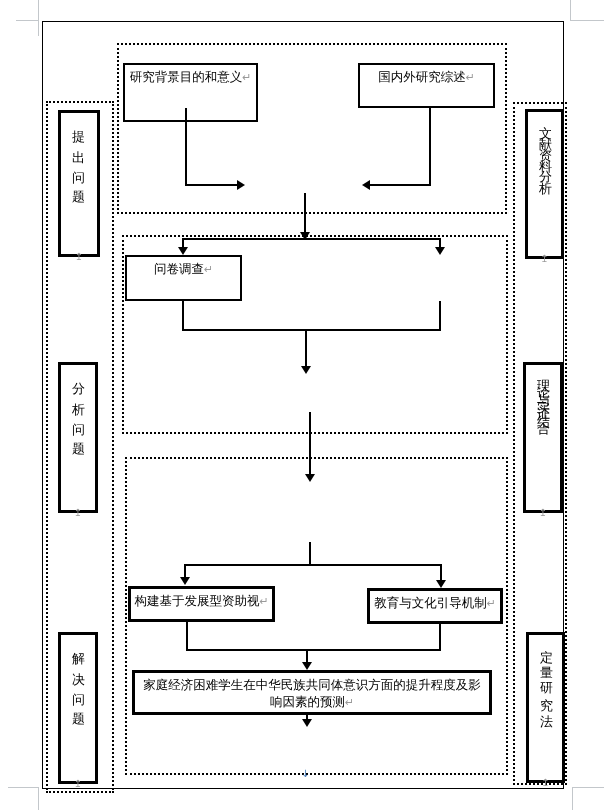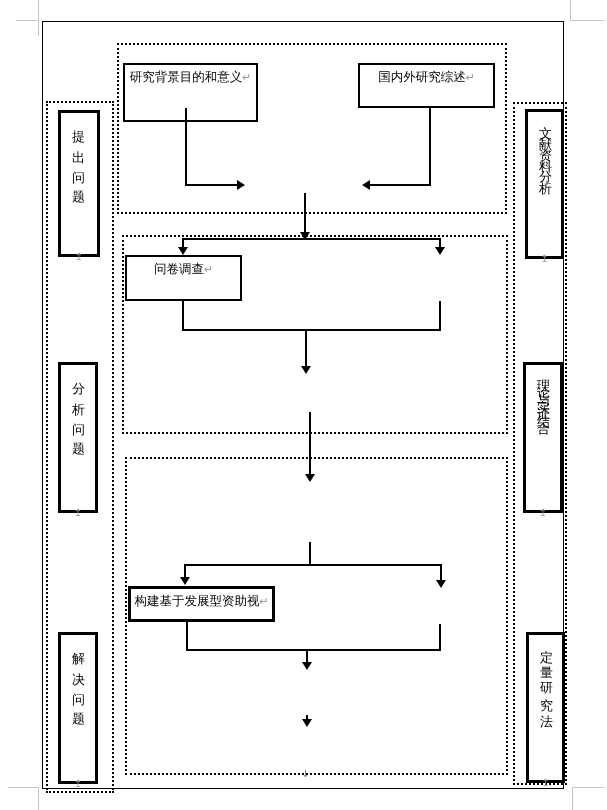--- a/index.html
+++ b/index.html
@@ -100,20 +100,27 @@
     <span class="btext">国内外研究综述</span><span class="pmark">↵</span>
   </div>
 
   <div class="fbox" style="left:125px;top:255px;width:117px;height:46px">
     <span class="btext">问卷调查</span><span class="pmark">↵</span>
   </div>
 
   <div class="fbox thick" style="left:128px;top:586px;width:147px;height:36px">
     <span class="btext">构建基于发展型资助视</span><span class="pmark">↵</span>
   </div>
+  <div class="fbox thick" style="left:367px;top:588px;width:136px;height:36px">
+    <span class="btext">教育与文化引导机制</span><span class="pmark">↵</span>
+  </div>
+  <div class="fbox thick" style="left:132px;top:670px;width:360px;height:45px">
+    <span class="btext">家庭经济困难学生在中华民族共同体意识方面的提升程度及影
+响因素的预测</span><span class="pmark">↵</span>
+  </div>
 
   <div class="ln" style="left:185px;top:108px;width:2px;height:78px"></div>
   <div class="ln" style="left:185px;top:184px;width:53px;height:2px"></div>
   <div class="ah-right" style="left:237px;top:180px"></div>
   <div class="ln" style="left:429px;top:108px;width:2px;height:78px"></div>
   <div class="ln" style="left:370px;top:184px;width:61px;height:2px"></div>
   <div class="ah-left" style="left:362px;top:180px"></div>
   <div class="ln" style="left:304px;top:193px;width:2px;height:41px"></div>
   <div class="ah-down" style="left:300px;top:232px"></div>
 

